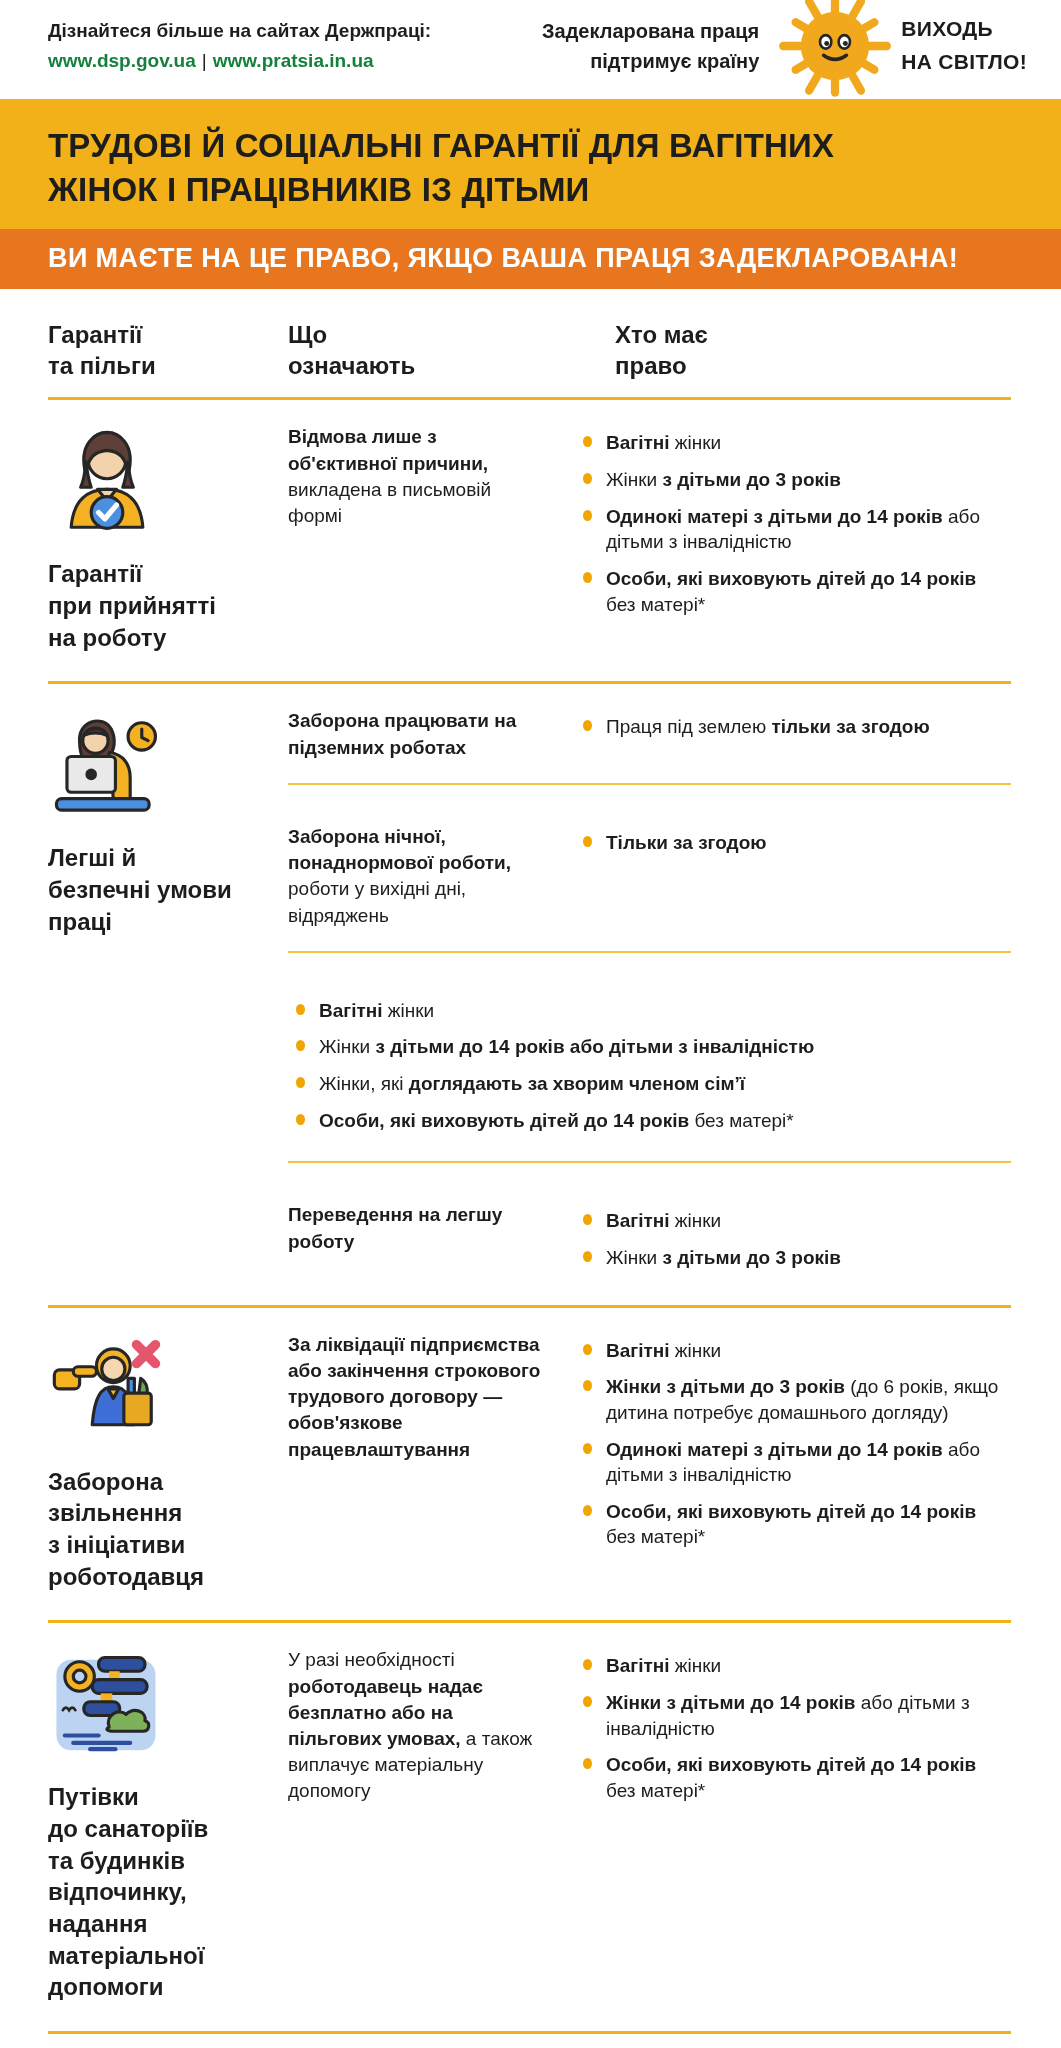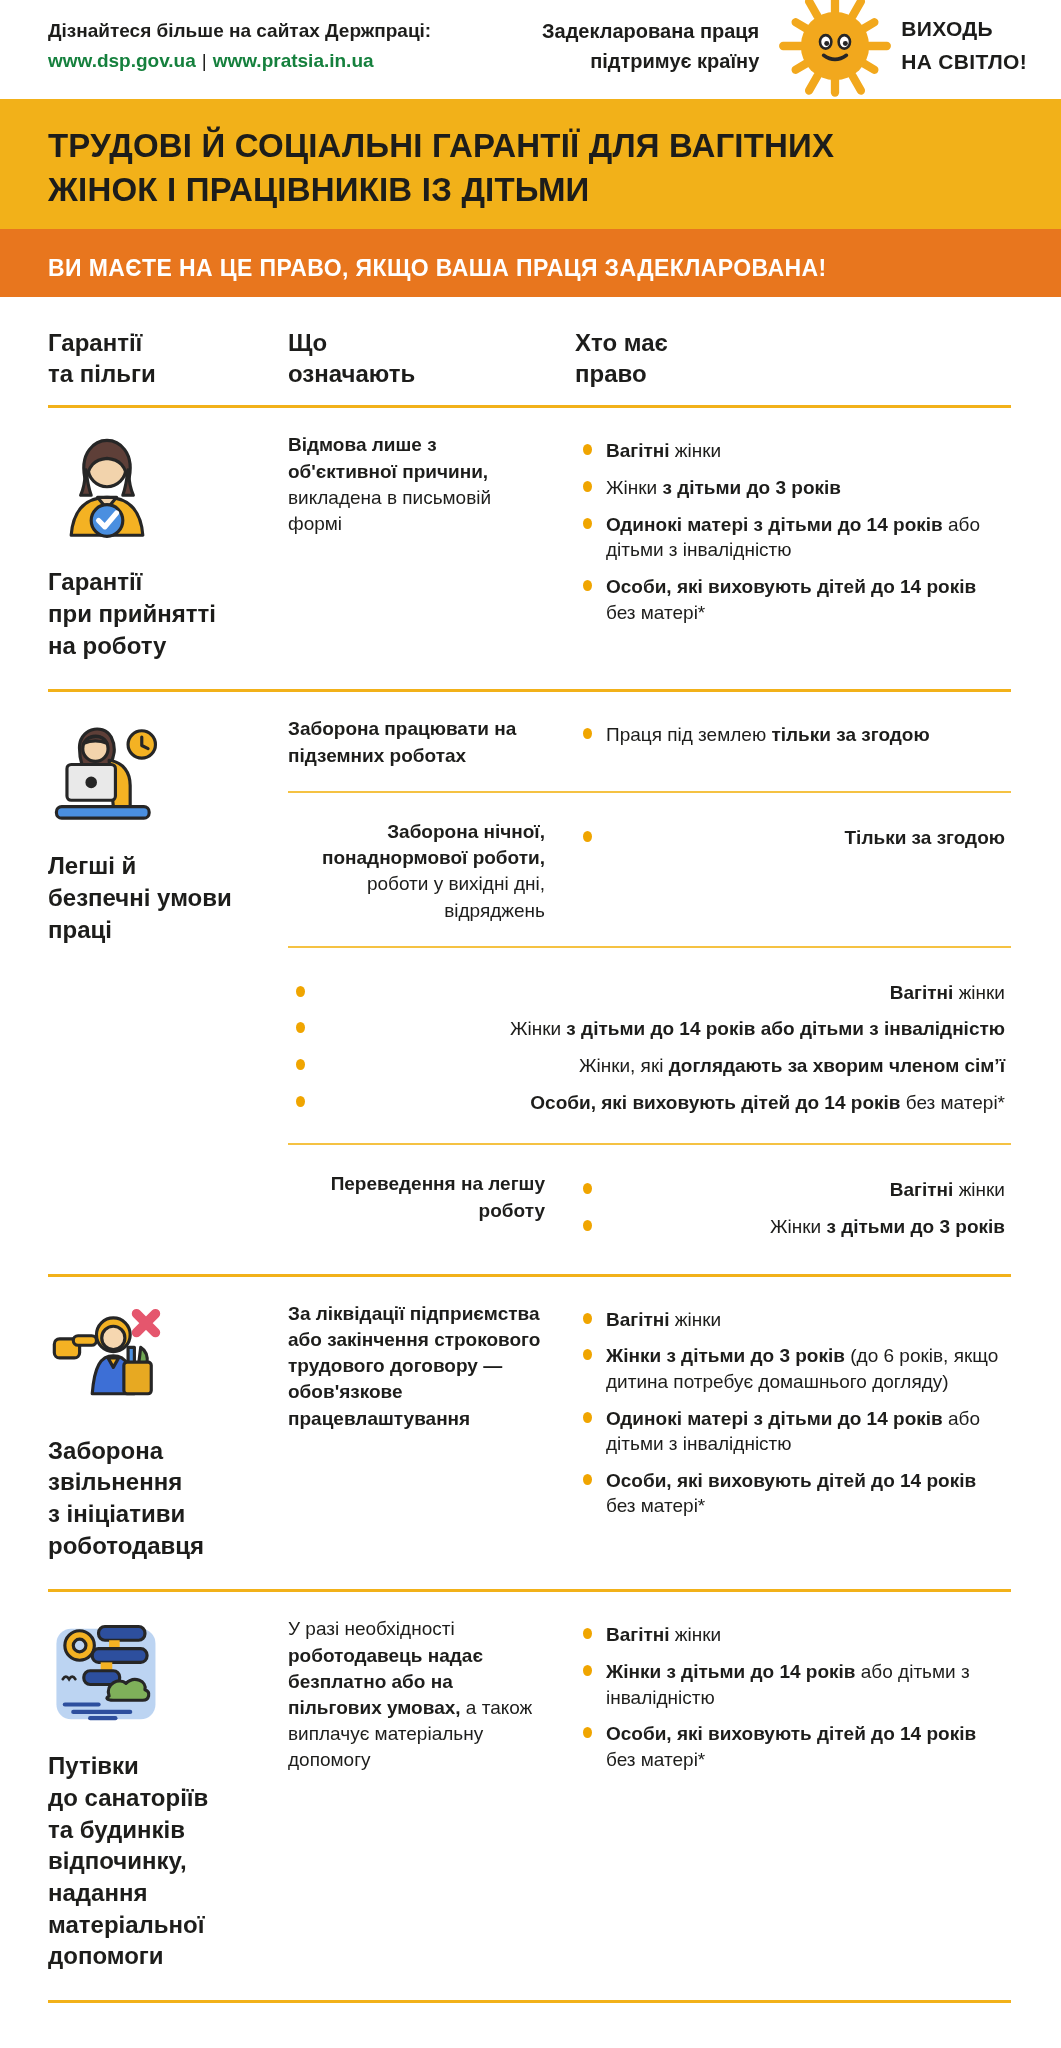--- a/index.html
+++ b/index.html
@@ -14,39 +14,39 @@
   .sites .links .url{color:#15803d;cursor:pointer;}
   .sites .links .sep{color:#1d1d1b;font-weight:400;padding:0 6px;}
   .slogan{margin-left:auto;text-align:right;font-size:20px;font-weight:700;line-height:1.5;white-space:pre-line;}
   .logo{display:flex;align-items:center;margin-left:18px;}
   .logo svg{width:116px;height:116px;flex:none;}
   .logo-caption{font-size:21px;font-weight:800;line-height:1.55;white-space:pre-line;margin-left:8px;letter-spacing:.3px;}
 
   
   .banner{background:#F2B119;padding:25px 48px 18px;}
   .banner h1{margin:0;font-size:33px;line-height:1.32;font-weight:800;letter-spacing:.2px;white-space:pre-line;}
-  .subbanner{background:#E8761E;color:#fff;padding:26px 48px 15px;font-size:23px;font-weight:800;letter-spacing:.4px;}
+  .subbanner{background:#E8761E;color:#fff;padding:14px 48px 15px;font-size:27px;font-weight:800;letter-spacing:.4px;}
 
   
   .cols{display:flex;padding:30px 50px 16px 48px;font-size:24px;font-weight:800;line-height:1.3;}
   .cols .c1{width:240px;flex:none;white-space:pre-line;}
   .cols .c2{width:257px;flex:none;margin-right:30px;white-space:pre-line;}
-  .cols .c3{flex:1;white-space:pre-line;}
+  .cols .c3{flex:1;white-space:pre-line;margin-left:40px;}
 
   hr.major{border:none;border-top:3px solid #F2B119;margin:0 50px 0 48px;}
 
   
   .section{display:flex;padding:24px 50px 28px 48px;}
   .left{width:240px;flex:none;}
   .icon{width:120px;}
   .icon svg{display:block;}
   .stitle{font-size:24px;font-weight:800;line-height:1.32;white-space:pre-line;margin:16px 0 0;}
   .rows{flex:1;display:flex;flex-direction:column;}
   .subrow{display:flex;}
-  .subrow + .subrow{border-top:2px solid #F5C243;margin-top:22px;padding-top:26px;text-align:right;}
+  .subrow + .subrow{border-top:2px solid #F5C243;margin-top:22px;padding-top:39px;}
   .what{width:257px;flex:none;margin-right:30px;font-size:19px;line-height:1.38;}
   .what b{font-weight:800;}
   ul.who{flex:1;list-style:none;margin:6px;padding:0;font-size:19px;line-height:1.35;}
   ul.who li{position:relative;padding-left:25px;margin-bottom:11px;}
   ul.who li:last-child{margin-bottom:0;}
   ul.who .dot{position:absolute;left:2px;top:6px;width:9px;height:11px;border-radius:50%;background:#F0A500;}
   ul.who b{font-weight:800;}
 </style>
 </head>
 <body>

